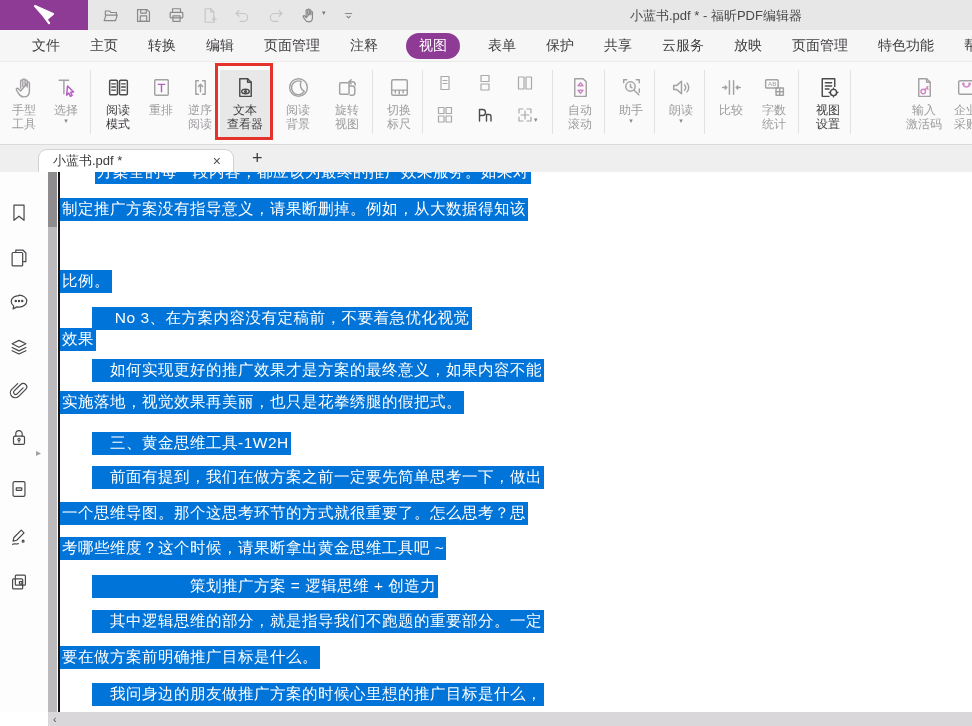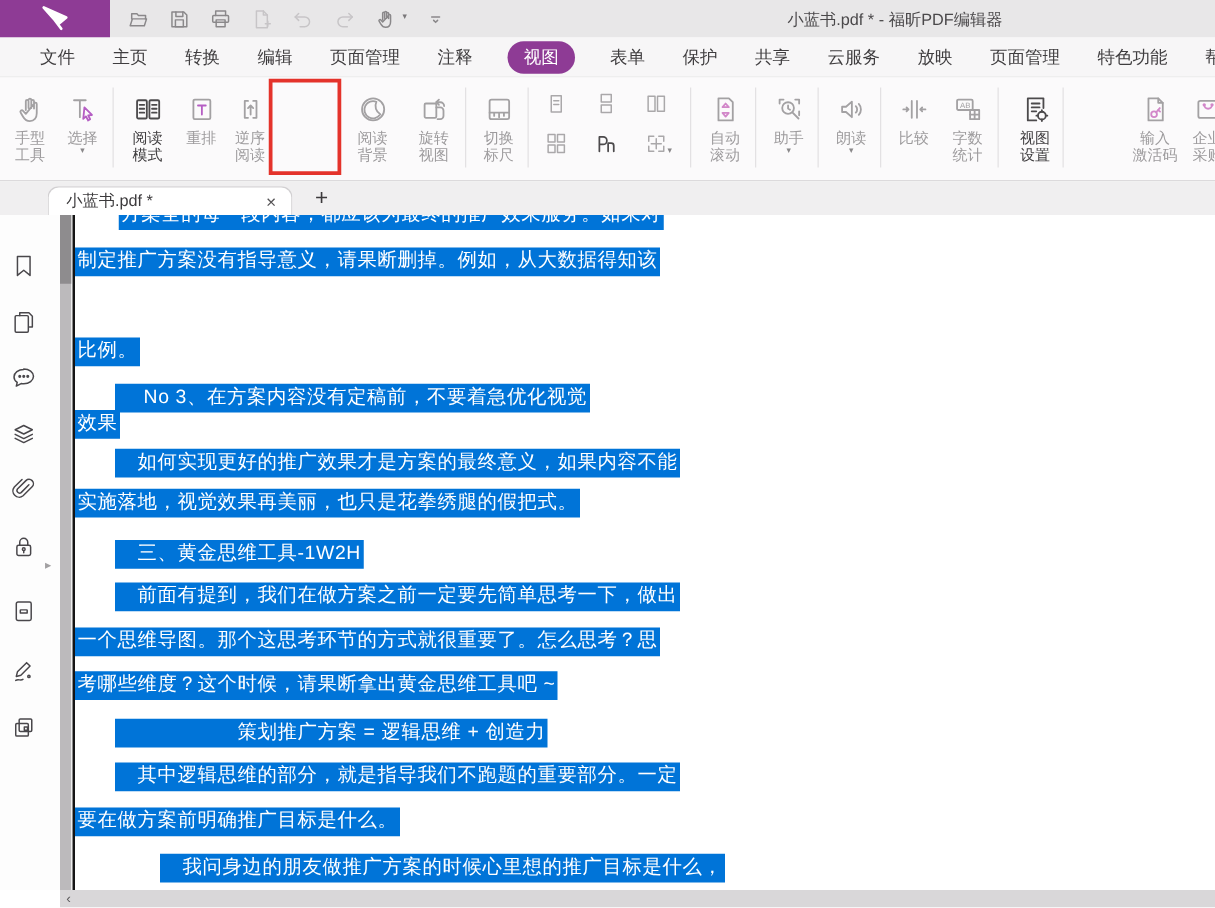--- a/index.html
+++ b/index.html
@@ -193,20 +193,32 @@
   <div class="tool" style="left:180px;width:40px">
     <div class="ticon">
         <svg viewBox="0 0 24 24">
           <path d="M7.5 5.5v13M16.5 5.5v13M7.5 5.5h2.5M16.5 5.5h-2.5M7.5 18.5h2.5M16.5 18.5h-2.5"></path>
           <path d="M12 16V9m0 0l-2 2m2-2l2 2"></path>
         </svg>
       </div>
     <div class="tlabel">逆序
 阅读</div>
   </div>
+  <div class="tool en tv" style="left:220px;width:50px">
+    <div class="ticon">
+        <svg viewBox="0 0 24 24">
+          <path d="M6.5 3.5H14l3.5 3.5v13.5H6.5z"></path>
+          <path d="M14 3.5V7h3.5"></path>
+          <ellipse cx="12" cy="15.8" rx="3.6" ry="2.1"></ellipse>
+          <circle cx="12" cy="15.8" r="0.8"></circle>
+        </svg>
+      </div>
+    <div class="tlabel">文本
+查看器</div>
+  </div>
   <div class="redbox"></div>
   <div class="tool" style="left:276px;width:44px">
     <div class="ticon">
         <svg viewBox="0 0 24 24">
           <circle cx="12" cy="12" r="8.5"></circle>
           <path d="M14.5 6.2a6.6 6.6 0 1 0 3 9.6 7.4 7.4 0 0 1-3-9.6z"></path>
         </svg>
       </div>
     <div class="tlabel">阅读
 背景</div>
@@ -484,18 +496,18 @@
     <div class="tline" style="left: 0px; top: 332px;"><span class="hl">一个思维导图。那个这思考环节的方式就很重要了。怎么思考？思</span></div>
 
     <div class="tline" style="left: 0px; top: 367px;"><span class="hl">考哪些维度？这个时候，请果断拿出黄金思维工具吧 ~</span></div>
 
     <div class="tline" style="left: 32px; top: 405px;"><span class="hl">　　　　　　策划推广方案 = 逻辑思维 + 创造力</span></div>
 
     <div class="tline" style="left: 32px; top: 440px;"><span class="hl">　其中逻辑思维的部分，就是指导我们不跑题的重要部分。一定</span></div>
 
     <div class="tline" style="left: 0px; top: 476px;"><span class="hl">要在做方案前明确推广目标是什么。</span></div>
 
-    <div class="tline" style="left: 32px; top: 513px; margin-left: 36px;"><span class="hl">　我问身边的朋友做推广方案的时候心里想的推广目标是什么，</span></div>
+    <div class="tline" style="left: 32px; top: 513px;"><span class="hl">　我问身边的朋友做推广方案的时候心里想的推广目标是什么，</span></div>
   </div>
 
 <div class="hscroll">
   <span class="harrow">‹</span>
 </div>
 
 </body></html>

